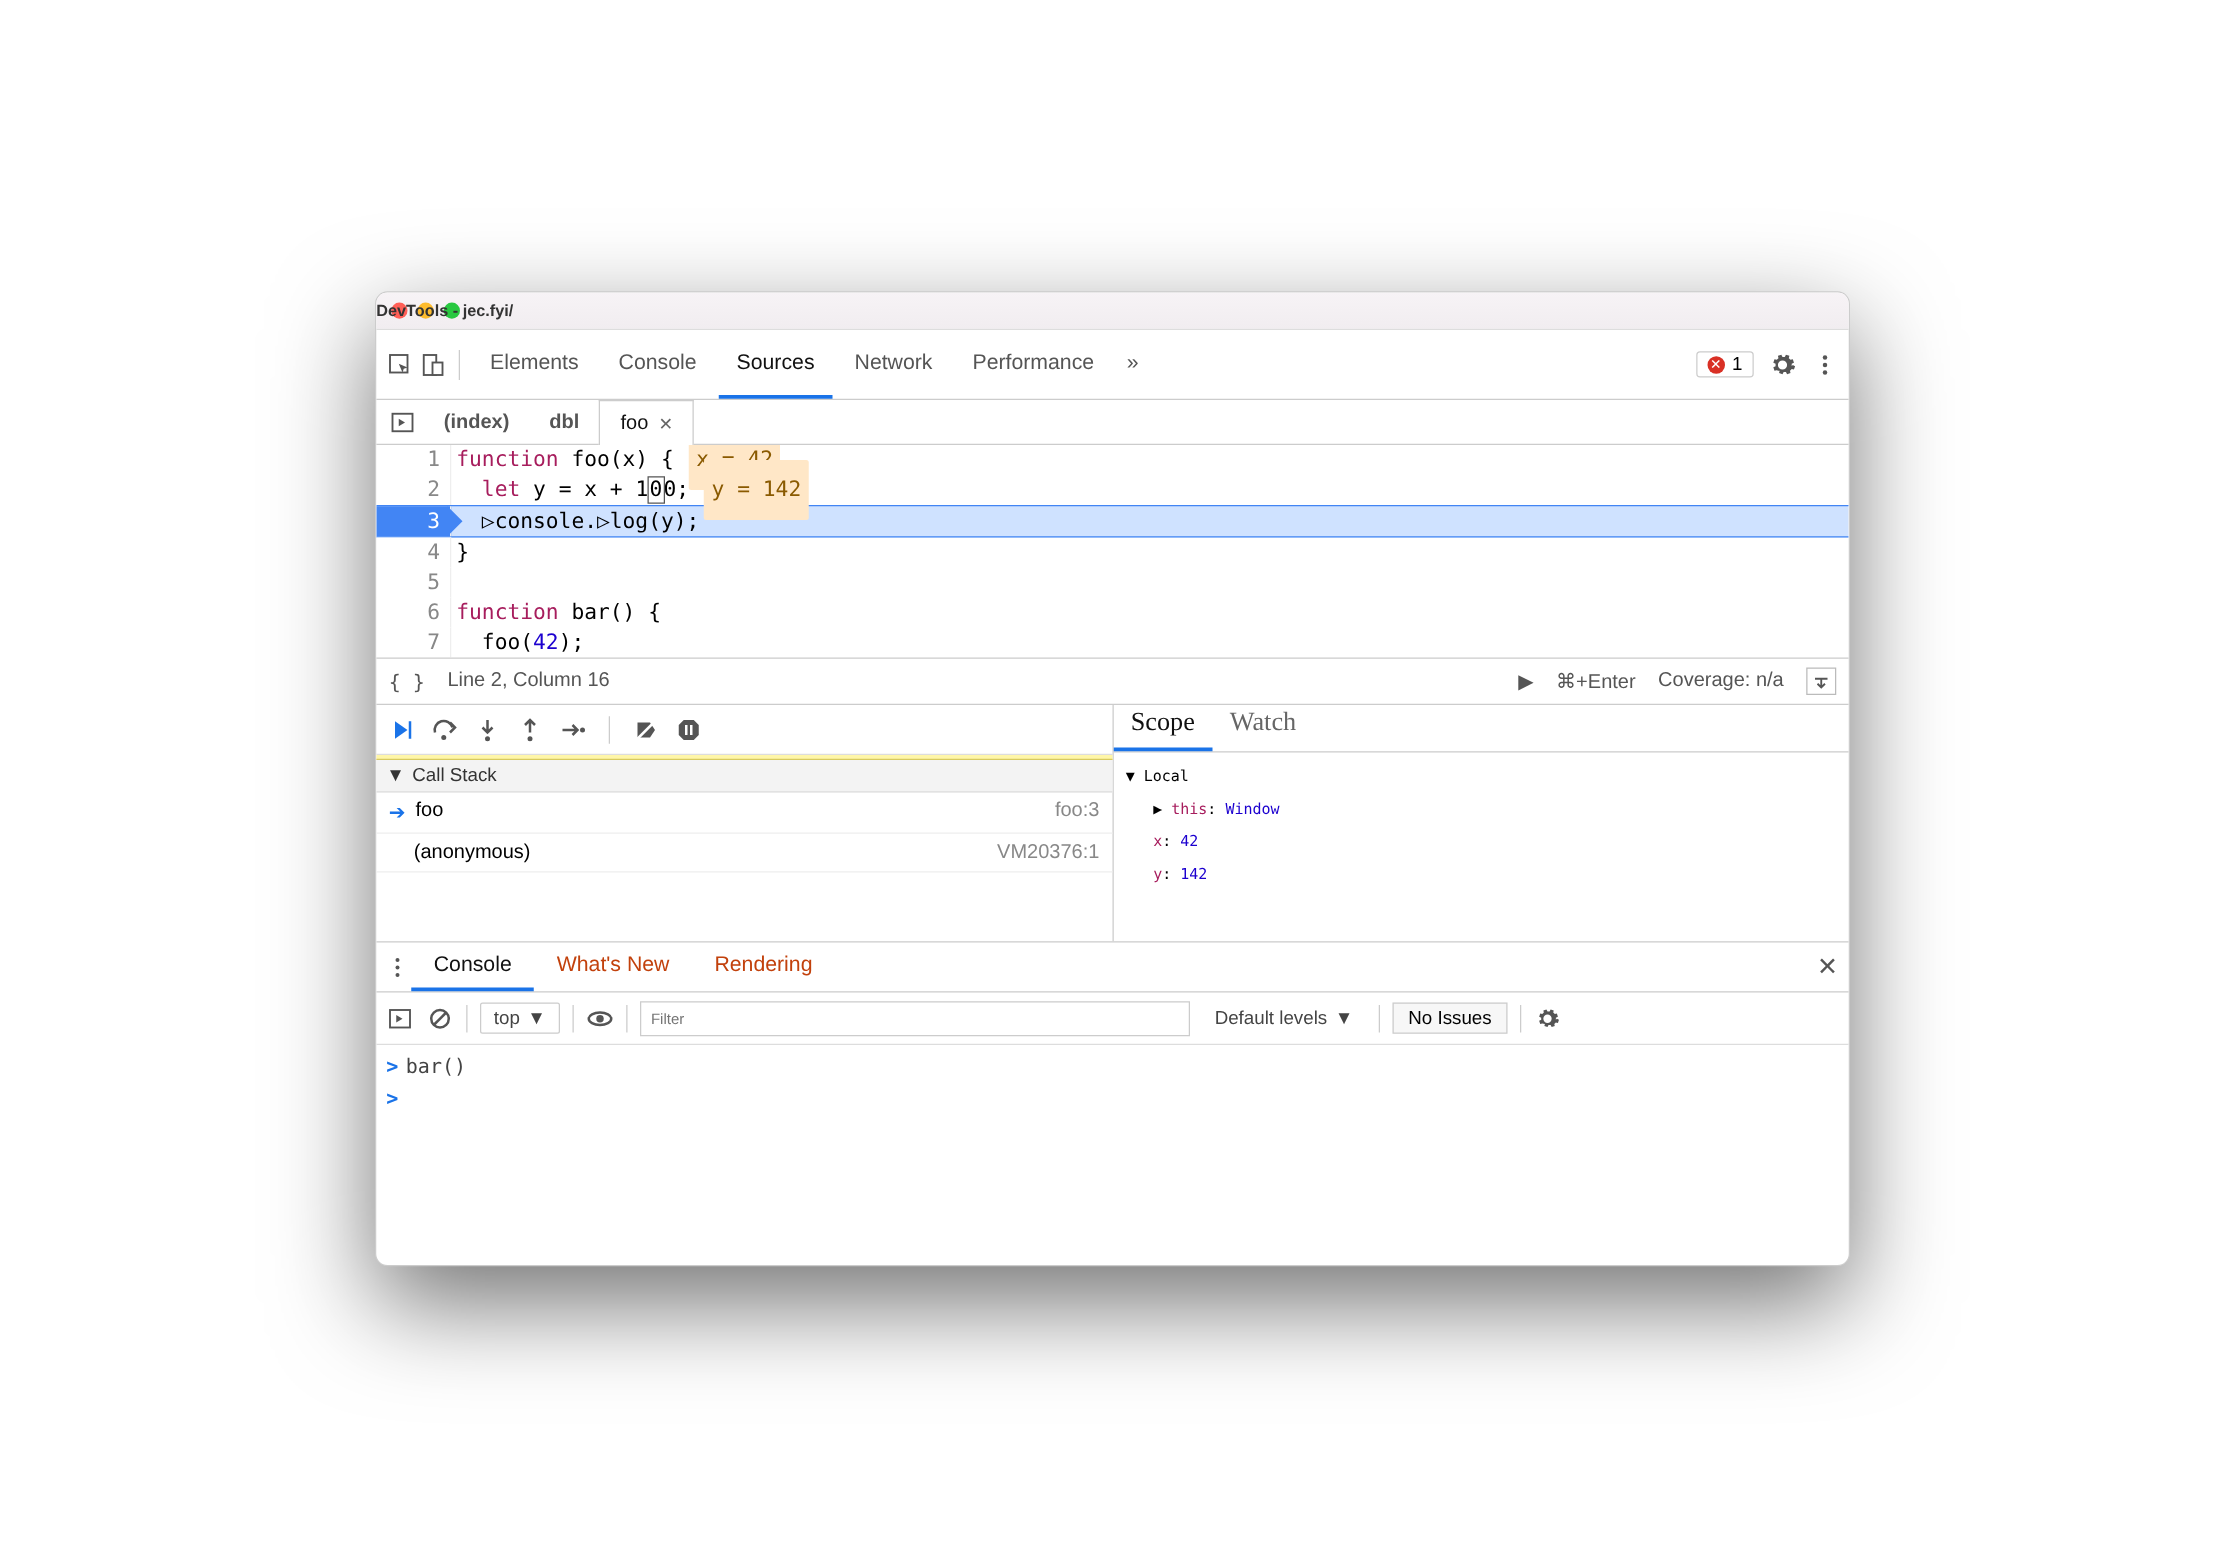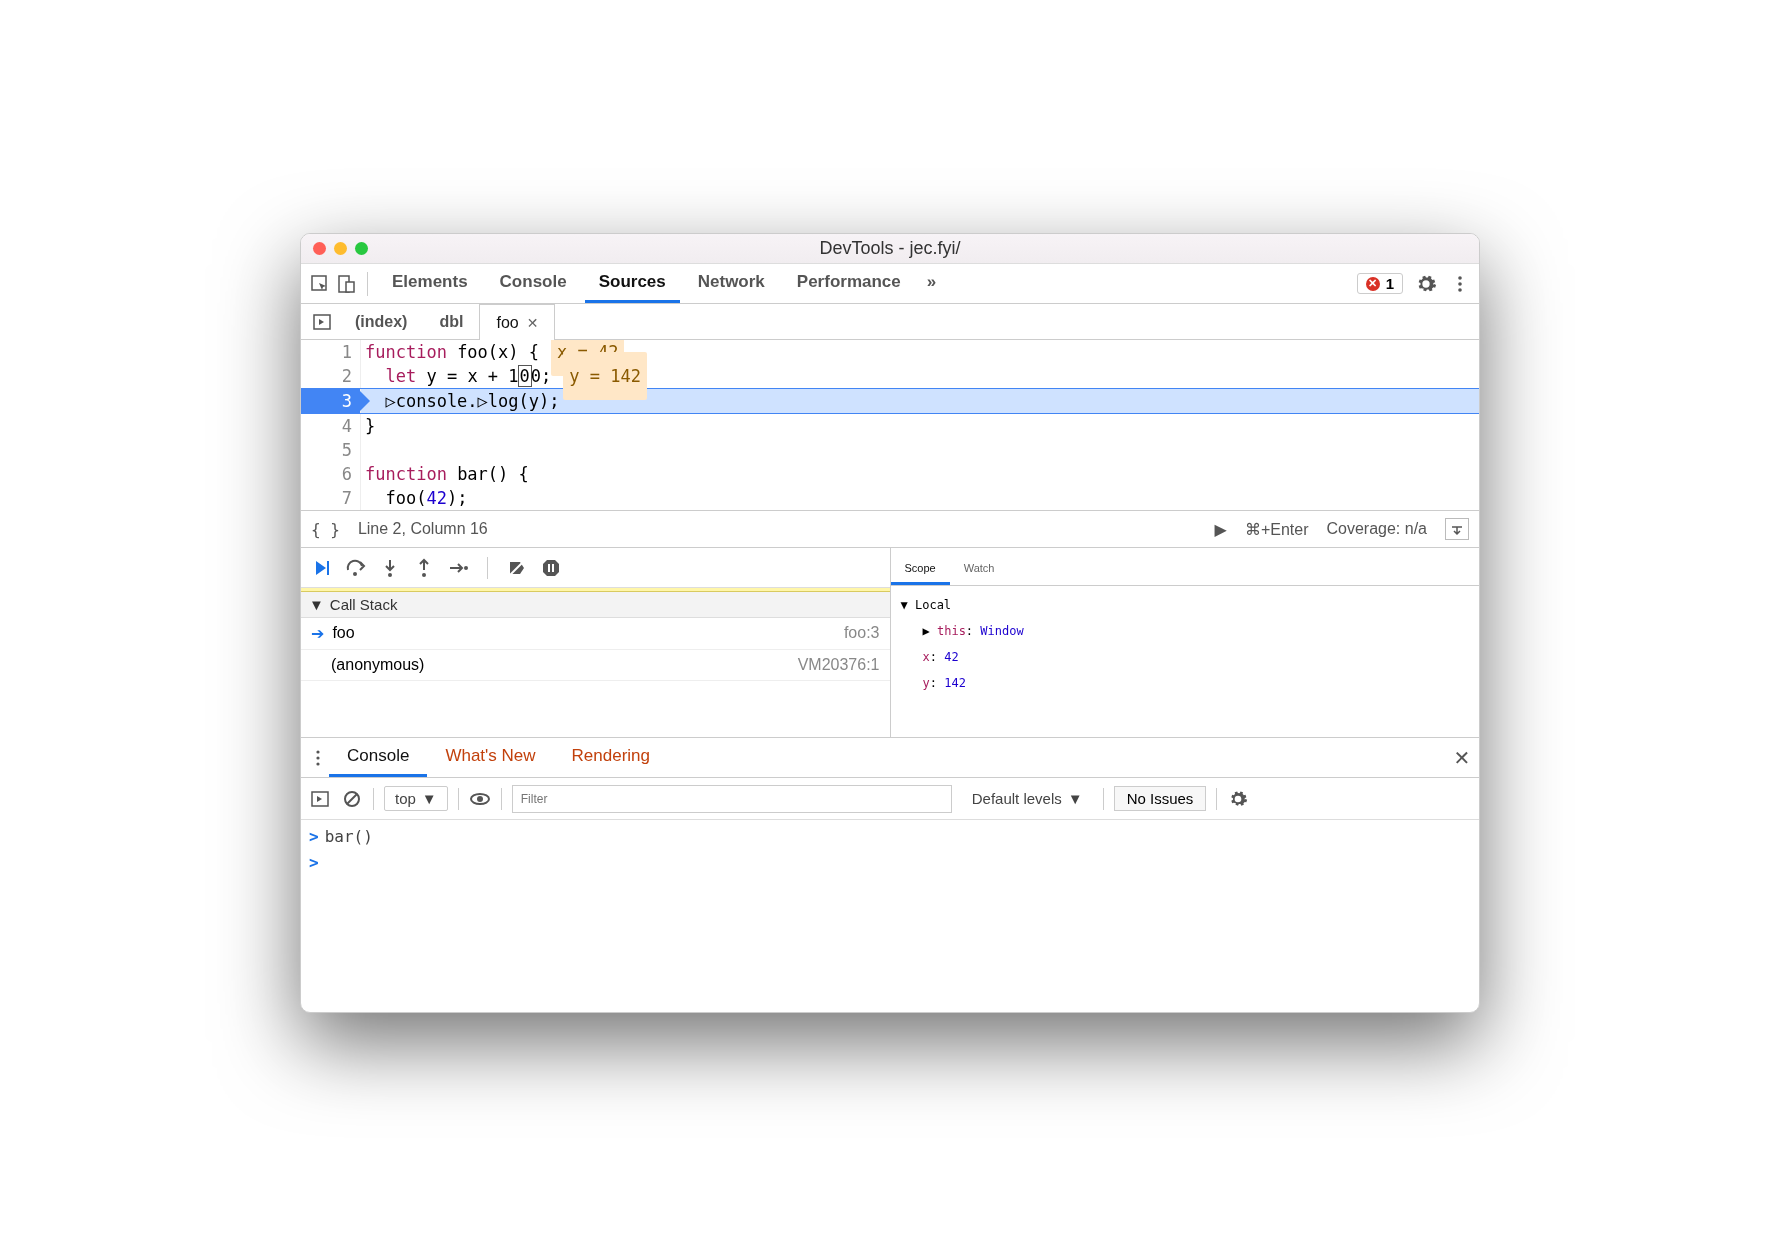--- a/index.html
+++ b/index.html
@@ -5,24 +5,24 @@
   * { box-sizing: border-box; margin: 0; padding: 0; }
   body { font-family: -apple-system, BlinkMacSystemFont, "Segoe UI", Helvetica, sans-serif; background: #fff; }
   .wrap { width: 1780px; height: 1246px; display: flex; align-items: center; justify-content: center; }
   .window { width: 1180px; height: 780px; background: #fff; border-radius: 10px; box-shadow: 0 30px 80px rgba(0,0,0,0.55); overflow: hidden; display: flex; flex-direction: column; border: 1px solid #ccc; }
 
   
   .titlebar { height: 30px; background: linear-gradient(#f7f3f6,#f1edf0); display: flex; align-items: center; position: relative; border-bottom: 1px solid #ddd;}
   .traffic { display: flex; gap: 8px; padding-left: 12px; }
   .dot { width: 13px; height: 13px; border-radius: 50%; }
   .dot.red { background:#ff5f57;} .dot.yellow{background:#febc2e;} .dot.green{background:#28c840;}
-  .title { position: absolute; left: 0; right: 0; text-align: center; font-weight: 400; font-size: 18px; color: #333;}
-
-  
-  .panel-tabs { height: 40px; border-bottom: 1px solid #ccc; display: flex; align-items: center; padding: 0 8px; gap: 4px; font-weight: bold;}
+  .title { position: absolute; left: 0; right: 0; font-weight: 700; font-size: 13px; color: #333;}
+
+  
+  .panel-tabs { height: 56px; border-bottom: 1px solid #ccc; display: flex; align-items: center; padding: 0 8px; gap: 4px;}
   .panel-tabs .spacer { flex: 1; }
   .ico { width: 22px; height: 22px; display: inline-flex; align-items: center; justify-content: center; color:#555; }
   .tab { padding: 0 14px; height: 100%; display: flex; align-items: center; font-size: 17px; color: #555; cursor: pointer; border-bottom: 3px solid transparent;}
   .tab.active { color: #111; border-bottom-color: #1a73e8; }
   .err-count { border: 1px solid #ccc; border-radius: 3px; padding: 1px 8px; display:flex; align-items:center; gap:6px; font-size:15px; }
   .err-count .c { width:14px;height:14px;border-radius:50%;background:#d93025;color:#fff;font-size:11px;display:flex;align-items:center;justify-content:center;}
 
   
   .file-tabs { height: 36px; border-bottom: 1px solid #ccc; display:flex; align-items:stretch; padding-left:4px;}
   .file-tabs .ico { align-self:center; margin: 0 6px;}
@@ -53,21 +53,21 @@
   .debug-toolbar { height:40px; display:flex; align-items:center; gap:12px; padding:0 10px; border-bottom:1px solid #ddd;}
   .debug-toolbar .sep { width:1px; height:22px; background:#ccc; margin:0 6px;}
   .pause-ribbon { height:4px; background:#fff6a8; border-bottom:1px solid #d8ca60;}
   .section-head { background:#f3f3f3; border-bottom:1px solid #ddd; padding:4px 8px; font-size:15px; color:#333; display:flex; align-items:center; gap:6px;}
   .stack-row { display:flex; padding:6px 10px; font-size:16px; border-bottom:1px solid #eee;}
   .stack-row .loc { margin-left:auto; color:#888;}
   .cur-arrow { color:#1a73e8; margin-right:8px;}
 
   .debug-right { flex:1; display:flex; flex-direction:column;}
   .sub-tabs { display:flex; height:38px; border-bottom:1px solid #ccc; align-items:end;}
-  .sub-tab { padding:0 14px 8px; font-size:11px; color:#666; border-bottom:3px solid transparent;}
+  .sub-tab { padding:0 14px 8px; font-size:21px; color:#666; border-bottom:3px solid transparent;font-family:Liberation Serif, serif;}
   .sub-tab.active { color:#111; border-bottom-color:#1a73e8;}
   .scope-body { font-family: Menlo, Consolas, monospace; font-size:12px; padding:6px 10px; line-height:26px;}
   .prop { padding-left:22px;} .pn{color:#a71d5d;} .pv{color:#1c00cf;}
 
   
   .drawer-tabs { height:40px; border-bottom:1px solid #ccc; display:flex; align-items:center; padding:0 6px; gap:0;}
   .dtab { padding:0 18px; height:100%; display:flex; align-items:center; font-size:17px; color:#c2410c; border-bottom:3px solid transparent;}
   .dtab.active { color:#111; border-bottom-color:#1a73e8;}
   .drawer-tabs .spacer{flex:1;}
   .drawer-toolbar { height:42px; border-bottom:1px solid #ddd; display:flex; align-items:center; gap:10px; padding:0 8px;}

